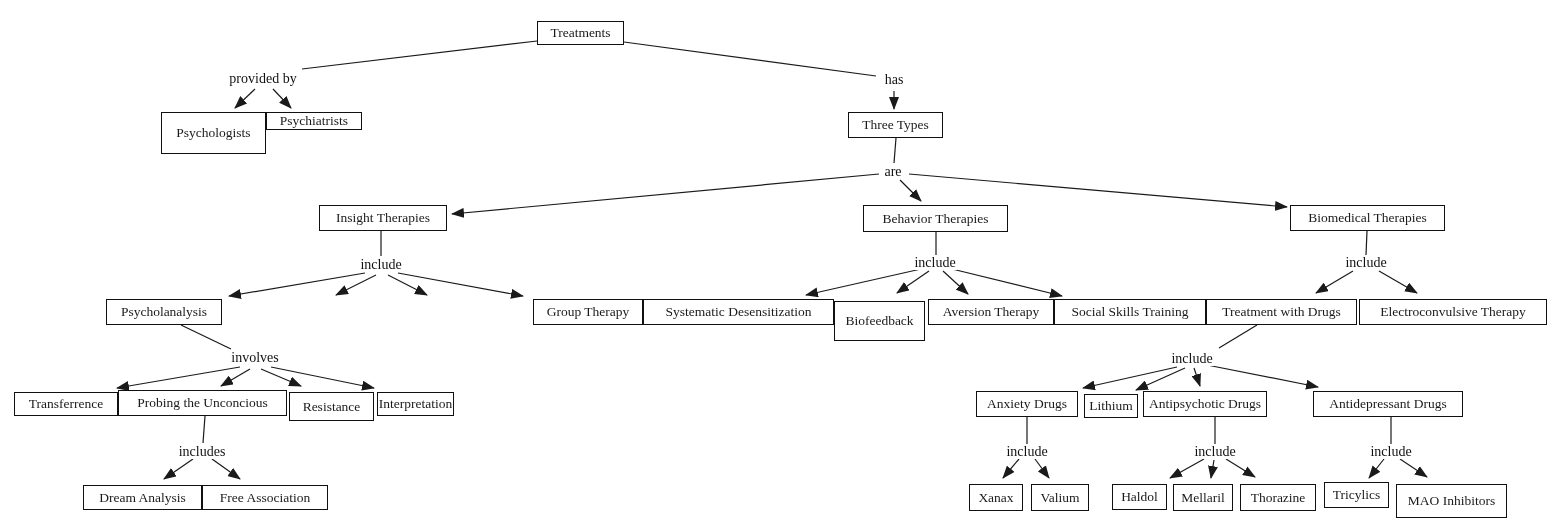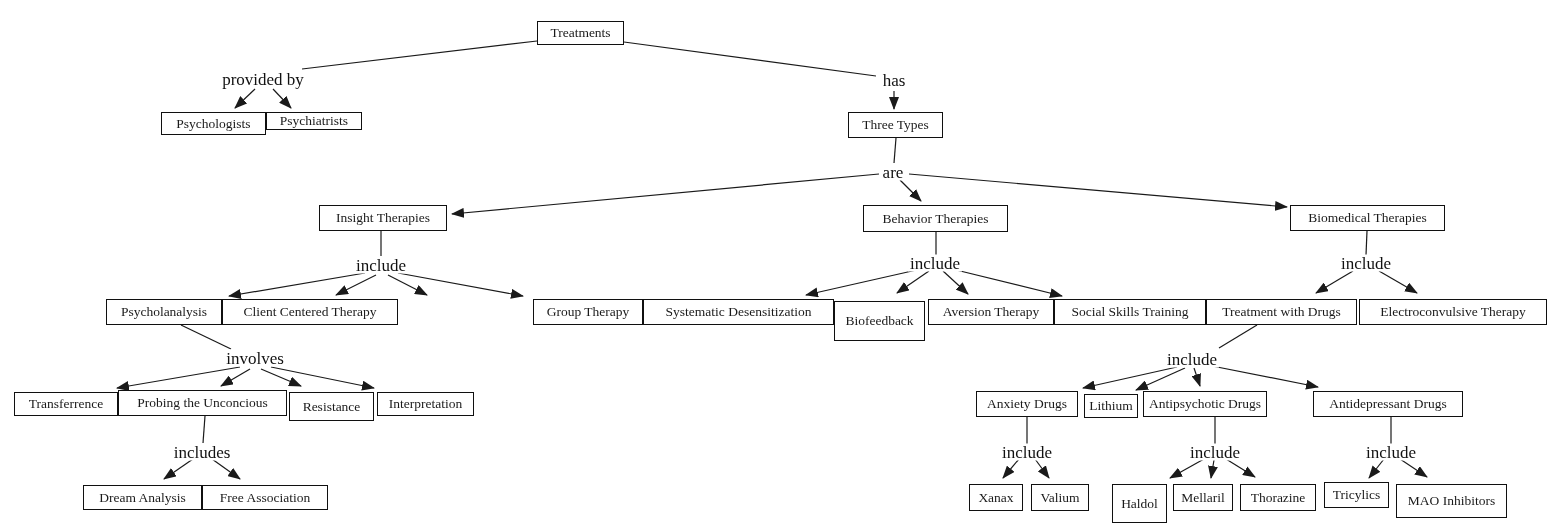--- a/index.html
+++ b/index.html
@@ -8,21 +8,21 @@
     font-family:Liberation Serif, serif;
   }
   #edges{position:absolute;left:0;top:0;width:1554px;height:530px;}
   .node{
     position:absolute;box-sizing:border-box;border:1px solid #101010;background:#ffffff;
     display:flex;align-items:center;justify-content:center;
     font-size:13.5px;color:#1a1a1a;white-space:nowrap;overflow:hidden;line-height:1;
   }
   .elabel{
     position:absolute;transform:translate(-50%,-50%);
-    font-size:17px;color:#111;background:#ffffff;padding:0 2px;white-space:nowrap;line-height:1;
+    font-size:14px;color:#111;background:#ffffff;padding:0 2px;white-space:nowrap;line-height:1;
   }
 </style>
 </head>
 <body>
 
 <div id="canvas">
 
   <svg id="edges" viewBox="0 0 1554 530" xmlns="http://www.w3.org/2000/svg">
     <defs>
       <marker id="arrow" markerUnits="userSpaceOnUse" markerWidth="13" markerHeight="10" refX="12" refY="5" orient="auto">
@@ -74,48 +74,47 @@
       <line x1="1035" y1="459" x2="1049" y2="478" marker-end="url(#arrow)"></line>
       <line x1="1204" y1="459" x2="1170" y2="478" marker-end="url(#arrow)"></line>
       <line x1="1214" y1="460" x2="1211" y2="478" marker-end="url(#arrow)"></line>
       <line x1="1226" y1="459" x2="1255" y2="477" marker-end="url(#arrow)"></line>
       <line x1="1384" y1="459" x2="1369" y2="478" marker-end="url(#arrow)"></line>
       <line x1="1400" y1="459" x2="1427" y2="477" marker-end="url(#arrow)"></line>
     </g>
   </svg>
 
   <div class="node" style="left:537px;top:21px;width:87px;height:24px">Treatments</div>
-  <div class="node" style="left:161px;top:112px;width:105px;height:23px">Psychologists</div>
+  <div class="node" style="left:161px;top:112px;width:105px;height:42px">Psychologists</div>
   <div class="node" style="left:266px;top:112px;width:96px;height:18px">Psychiatrists</div>
   <div class="node" style="left:848px;top:112px;width:95px;height:26px">Three Types</div>
   <div class="node" style="left:319px;top:205px;width:128px;height:26px">Insight Therapies</div>
   <div class="node" style="left:863px;top:205px;width:145px;height:27px">Behavior Therapies</div>
   <div class="node" style="left:1290px;top:205px;width:155px;height:26px">Biomedical Therapies</div>
   <div class="node" style="left:106px;top:299px;width:116px;height:26px">Psycholanalysis</div>
-  <div class="node" style="left:222px;top:299px;width:176px;height:26px">Client Centered Therapy</div>
   <div class="node" style="left:533px;top:299px;width:110px;height:26px">Group Therapy</div>
   <div class="node" style="left:643px;top:299px;width:191px;height:26px">Systematic Desensitization</div>
   <div class="node" style="left:834px;top:301px;width:91px;height:40px">Biofeedback</div>
   <div class="node" style="left:928px;top:299px;width:126px;height:26px">Aversion Therapy</div>
   <div class="node" style="left:1054px;top:299px;width:152px;height:26px">Social Skills Training</div>
   <div class="node" style="left:1206px;top:299px;width:151px;height:26px">Treatment with Drugs</div>
   <div class="node" style="left:1359px;top:299px;width:188px;height:26px">Electroconvulsive Therapy</div>
   <div class="node" style="left:14px;top:392px;width:104px;height:24px">Transferrence</div>
   <div class="node" style="left:118px;top:390px;width:169px;height:26px">Probing the Unconcious</div>
   <div class="node" style="left:289px;top:392px;width:85px;height:29px">Resistance</div>
-  <div class="node" style="left:377px;top:392px;width:97px;height:24px">Interpretation</div>
+  <div class="node" style="left:377px;top:392px;width:77px;height:24px">Interpretation</div>
   <div class="node" style="left:83px;top:485px;width:119px;height:25px">Dream Analysis</div>
   <div class="node" style="left:202px;top:485px;width:126px;height:25px">Free Association</div>
   <div class="node" style="left:976px;top:391px;width:102px;height:26px">Anxiety Drugs</div>
   <div class="node" style="left:1084px;top:394px;width:54px;height:24px">Lithium</div>
   <div class="node" style="left:1143px;top:391px;width:124px;height:26px">Antipsychotic Drugs</div>
   <div class="node" style="left:1313px;top:391px;width:150px;height:26px">Antidepressant Drugs</div>
   <div class="node" style="left:969px;top:484px;width:54px;height:27px">Xanax</div>
   <div class="node" style="left:1031px;top:484px;width:58px;height:27px">Valium</div>
-  <div class="node" style="left:1112px;top:484px;width:55px;height:39px">Haldol</div>
+  <div class="node" style="left:1112px;top:484px;width:55px;height:26px">Haldol</div>
   <div class="node" style="left:1173px;top:484px;width:60px;height:27px">Mellaril</div>
   <div class="node" style="left:1240px;top:484px;width:76px;height:27px">Thorazine</div>
   <div class="node" style="left:1324px;top:482px;width:65px;height:26px">Tricylics</div>
   <div class="node" style="left:1396px;top:484px;width:111px;height:34px">MAO Inhibitors</div>
 
   <div class="elabel" style="left:263px;top:79px">provided by</div>
   <div class="elabel" style="left:894px;top:80px">has</div>
   <div class="elabel" style="left:893px;top:172px">are</div>
   <div class="elabel" style="left:381px;top:265px">include</div>
   <div class="elabel" style="left:935px;top:263px">include</div>

